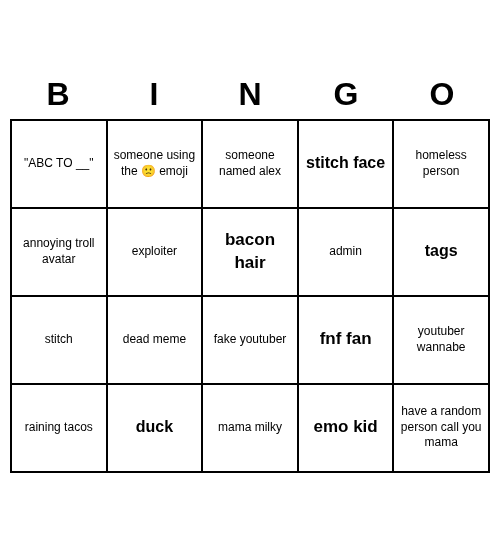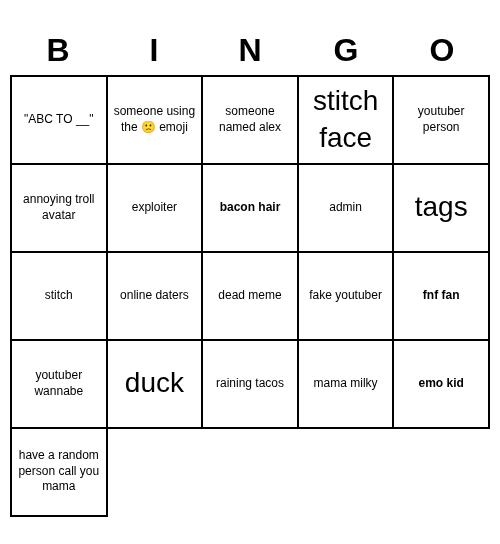--- a/index.html
+++ b/index.html
@@ -39,55 +39,54 @@
       min-height: 88px;
       display: flex;
       align-items: center;
       justify-content: center;
       text-align: center;
       padding: 4px;
       font-size: 12px;
       line-height: 1.3;
     }
     .bingo-cell.large-text {
-      font-size: 28px;
-      font-weight: normal;
+      font-size: 16px;
+      font-weight: bold;
     }
     .bingo-cell.medium-text {
-      font-size: 12px;
+      font-size: 17px;
       font-weight: bold;
     }
   </style>
 </head>
 <body>
 
 <div class="bingo-container">
   <div class="bingo-header">
   <div class="bingo-letter">B</div>
       <div class="bingo-letter">I</div>
       <div class="bingo-letter">N</div>
       <div class="bingo-letter">G</div>
       <div class="bingo-letter">O</div>
     </div>
   <div class="bingo-grid">
   <div class="bingo-cell">"ABC TO __"</div>
       <div class="bingo-cell">someone using the 🙁 emoji</div>
       <div class="bingo-cell">someone named alex</div>
       <div class="bingo-cell large-text">stitch face</div>
-      <div class="bingo-cell">youtuber person</div>
+      <div class="bingo-cell">homeless person</div>
       <div class="bingo-cell">annoying troll avatar</div>
       <div class="bingo-cell">exploiter</div>
       <div class="bingo-cell medium-text">bacon hair</div>
       <div class="bingo-cell">admin</div>
       <div class="bingo-cell large-text">tags</div>
       <div class="bingo-cell">stitch</div>
-      <div class="bingo-cell">online daters</div>
       <div class="bingo-cell">dead meme</div>
       <div class="bingo-cell">fake youtuber</div>
       <div class="bingo-cell medium-text">fnf fan</div>
       <div class="bingo-cell">youtuber wannabe</div>
+      <div class="bingo-cell">raining tacos</div>
       <div class="bingo-cell large-text">duck</div>
-      <div class="bingo-cell">raining tacos</div>
       <div class="bingo-cell">mama milky</div>
       <div class="bingo-cell medium-text">emo kid</div>
       <div class="bingo-cell">have a random person call you mama</div>
     </div>
 </div>
 
 </body></html>

